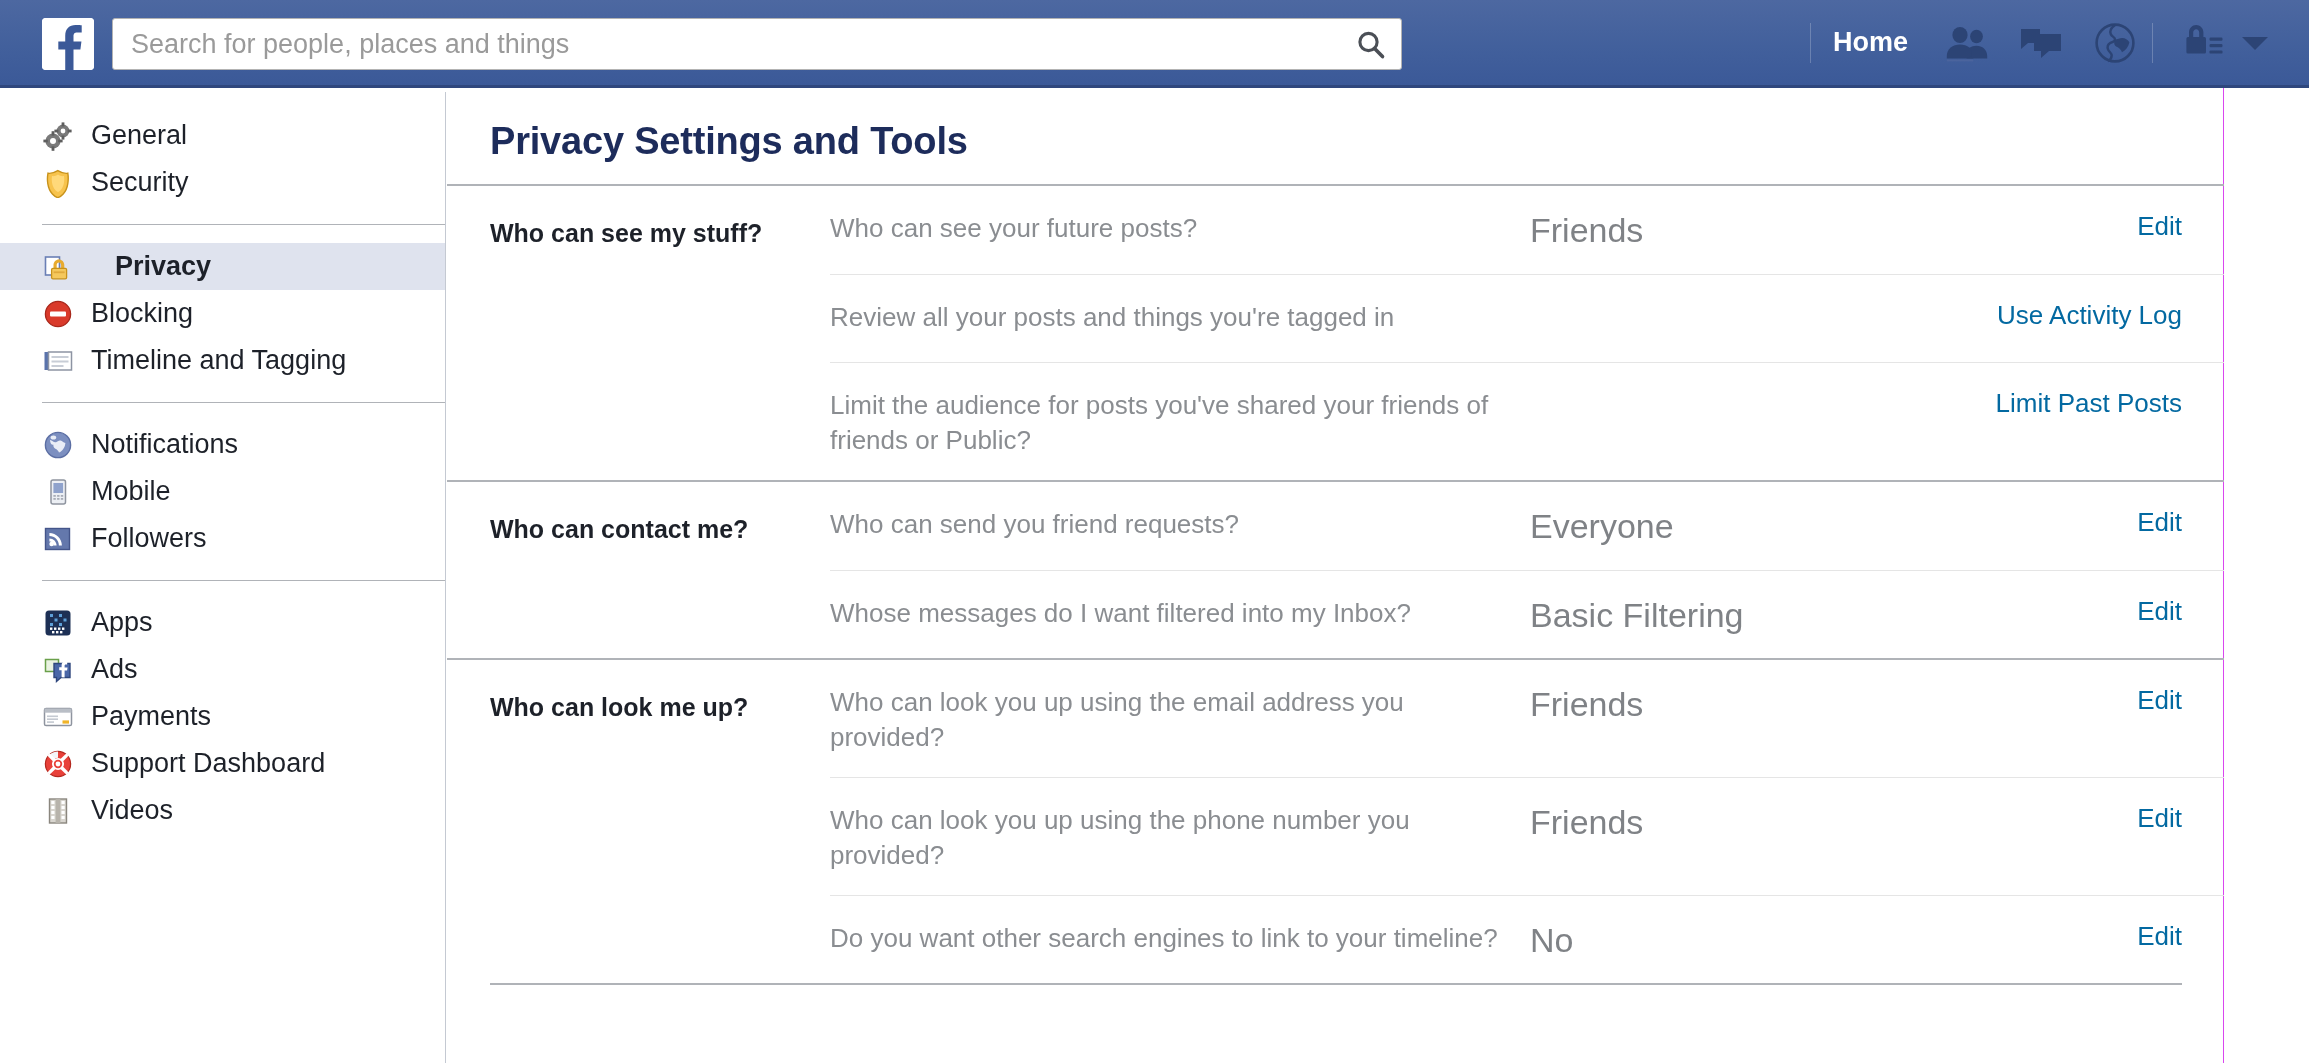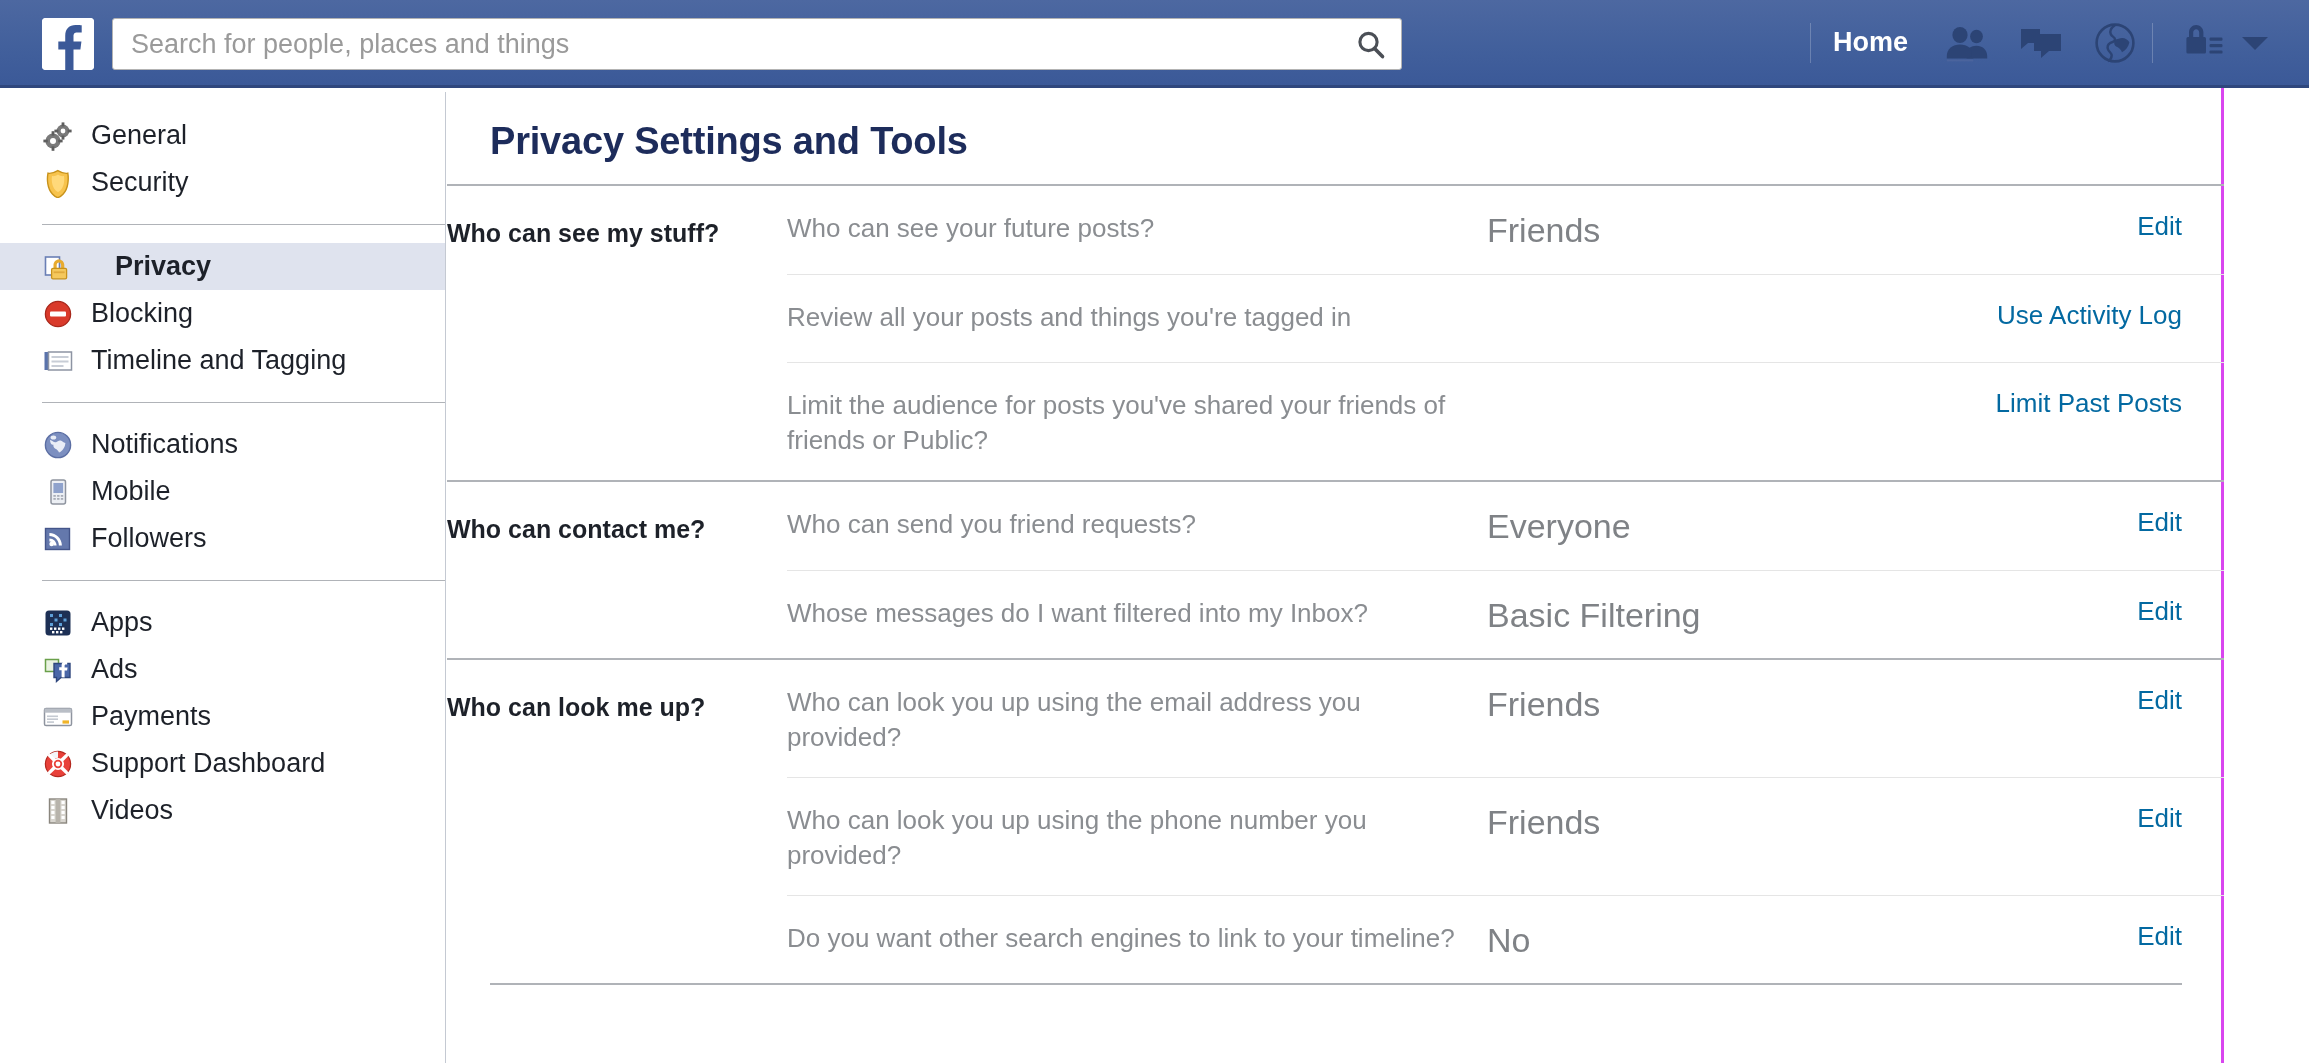--- a/index.html
+++ b/index.html
@@ -143,39 +143,40 @@
   .nav-item.selected .nav-label { font-weight: bold; }
   #sidebar-group-1 { padding-top: 20px; }
 
   
   #content {
     position: absolute;
     left: 447px; top: 0;
     width: 1777px;
     height: 975px;
     background: #ffffff;
-    border-right: 3px solid #d946ef;
+    border-right: 1px solid #d946ef;
   }
   #page-title {
     position: absolute;
     left: 43px; top: 32px;
     font-size: 38px;
     font-weight: bold;
     color: #1d2c5b;
     letter-spacing: -0.2px;
   }
   #settings-table {
     position: absolute;
     left: 0; top: 96px;
     width: 1777px;
   }
   .section {
     display: flex;
     align-items: flex-start;
     border-top: 2px solid #b0b3b8;
+    padding-left: 43px;
     justify-content: flex-end;
   }
   .section-title {
     flex: 0 0 340px;
     font-size: 25px;
     font-weight: bold;
     color: #1d2129;
     padding-top: 33px;
   }
   .section-rows { flex: 1 1 auto; }

